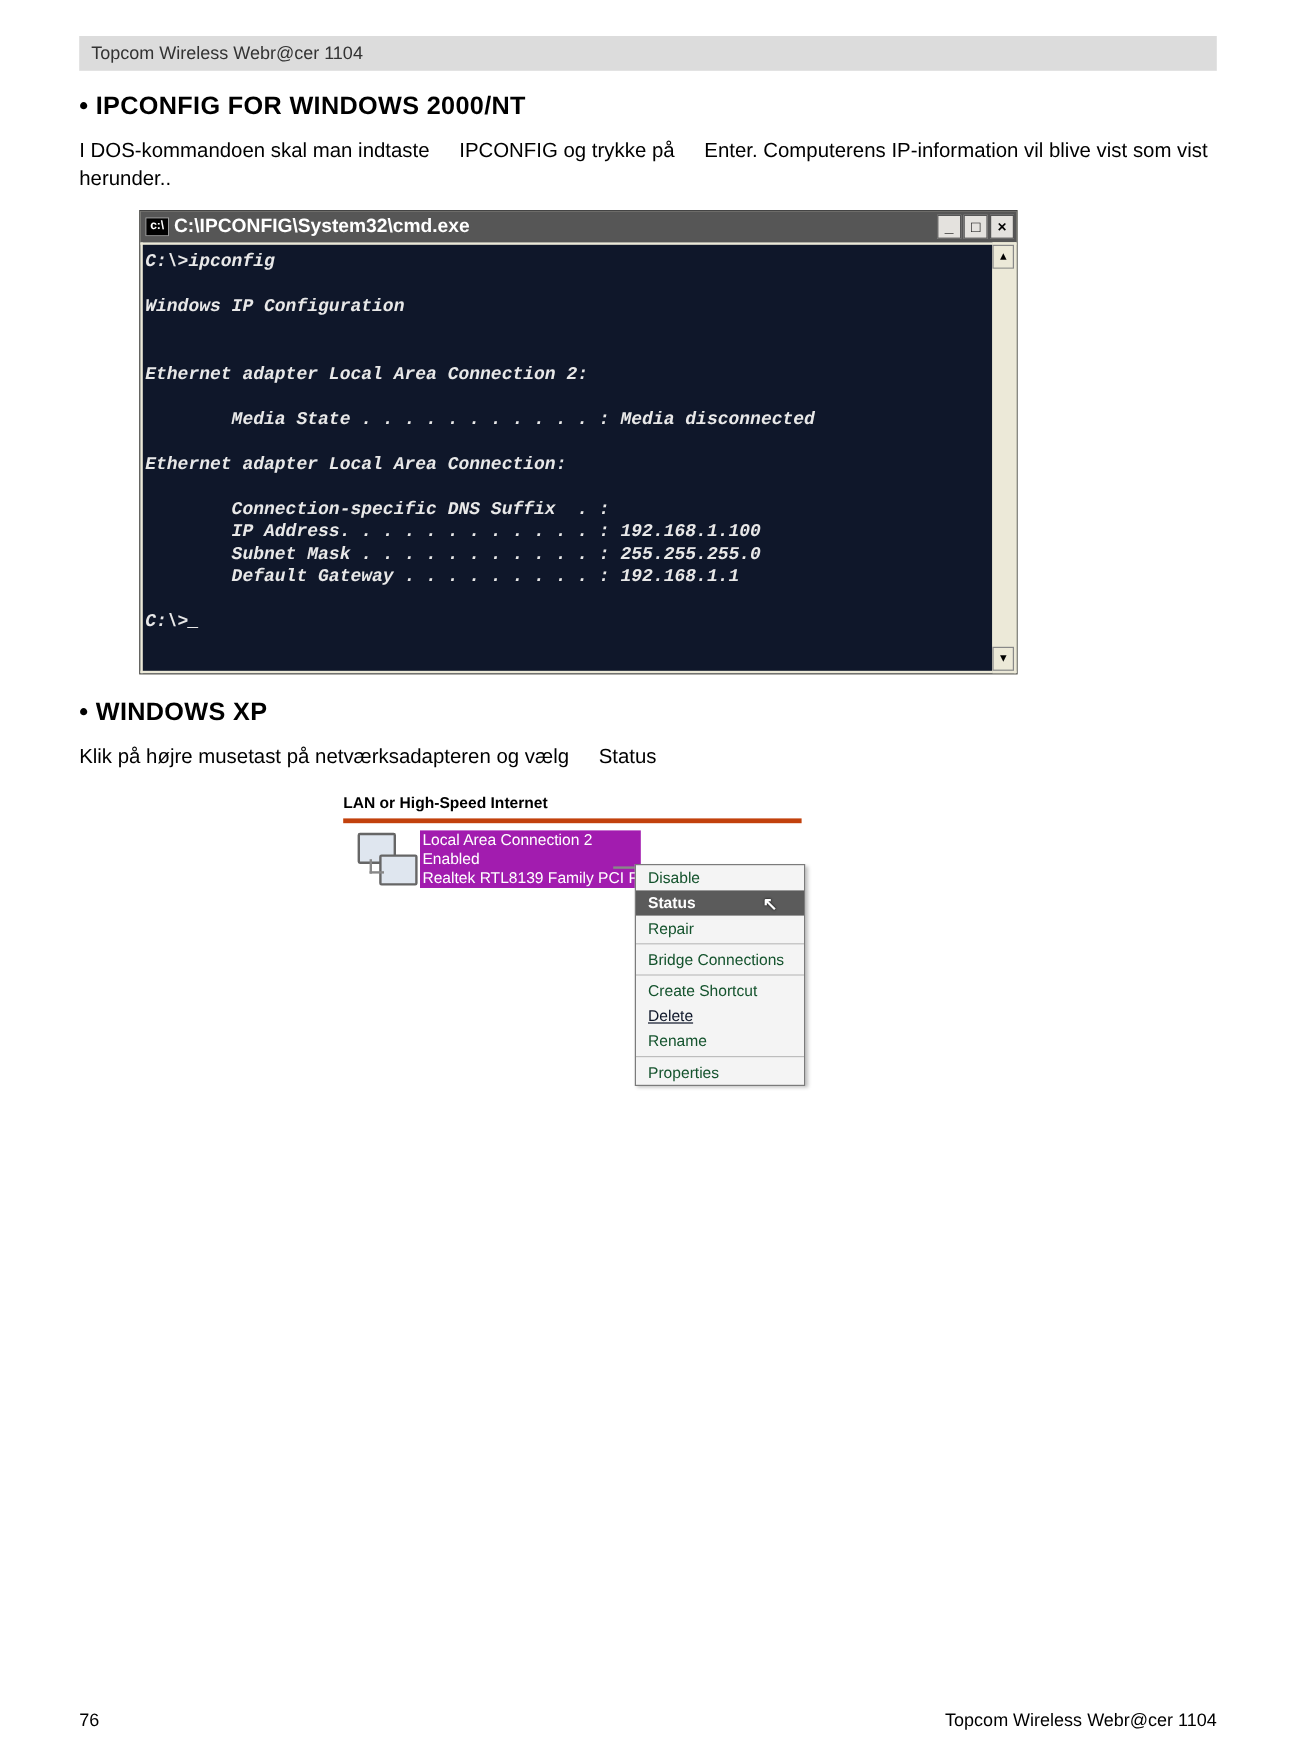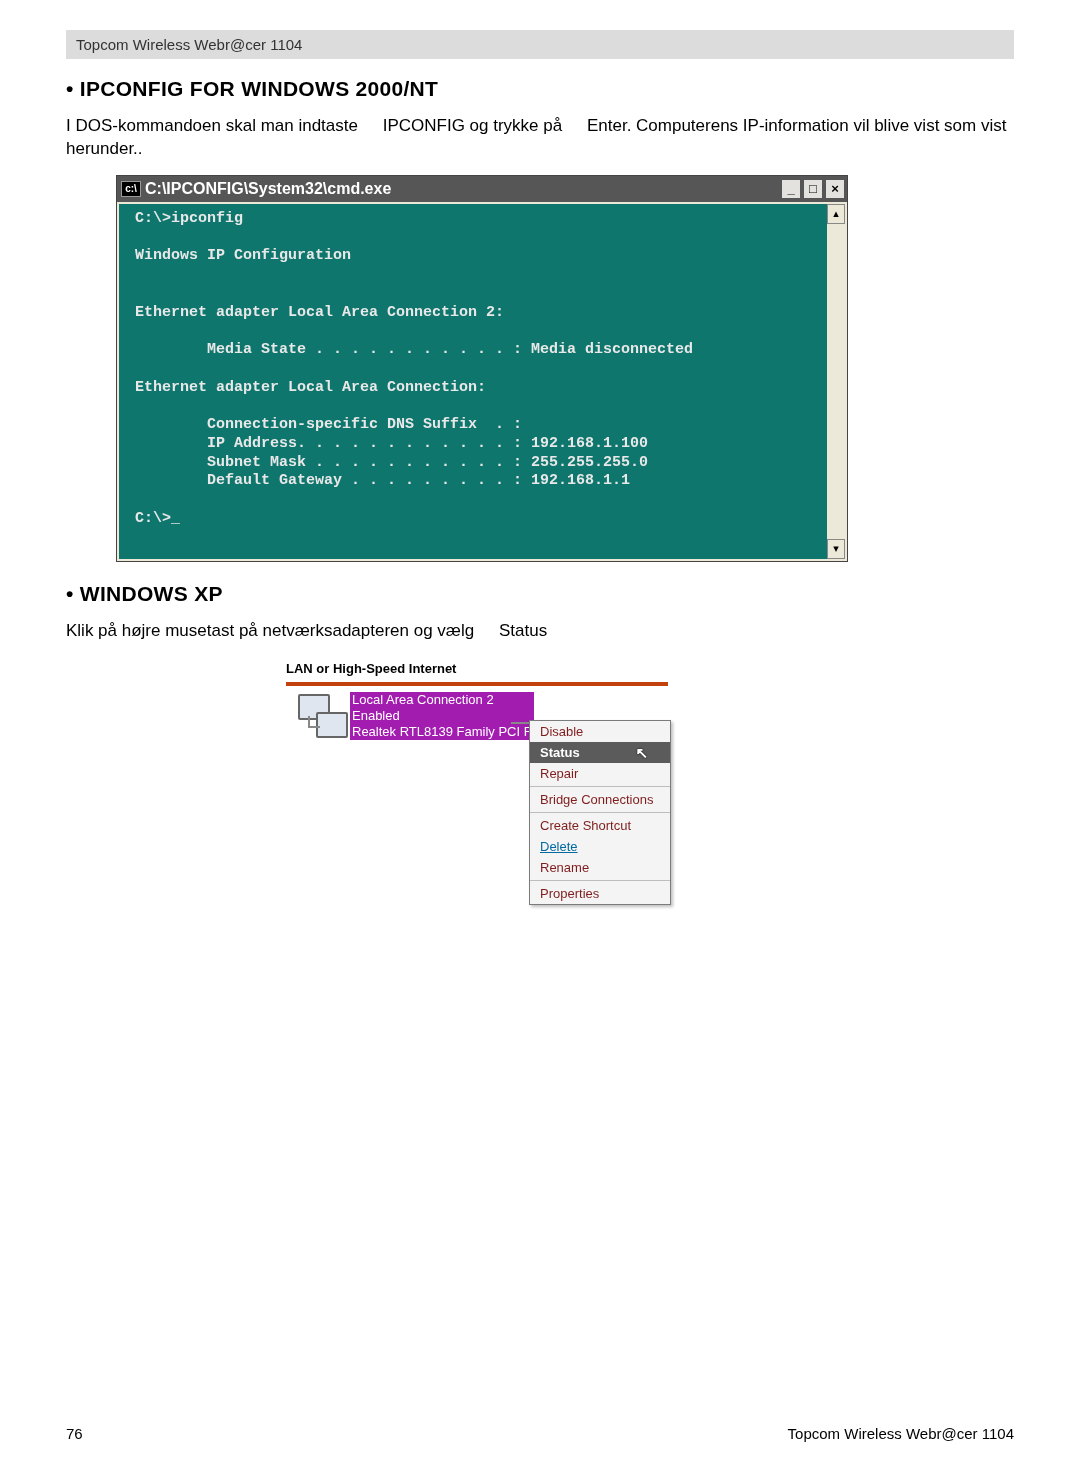--- a/index.html
+++ b/index.html
@@ -79,33 +79,34 @@
     display:flex; align-items:center; justify-content:center;
     font-family: Tahoma, Arial, sans-serif;
     font-size: 13px; font-weight:bold;
     line-height:1;
   }
   .cmd-body-wrap {
     display:flex;
     align-items: stretch;
   }
   .cmd-body {
-    background: #0f766e;
+    background: #0f172a;
     color: #e8e8e8;
     font-family: "Courier New", monospace;
     font-weight: bold;
     font-size: 15px;
     line-height: 1.25;
-    padding: 6px 6px 30px 16px;
+    padding: 6px 6px 30px 2px;
     flex: 1;
     white-space: pre;
     overflow: hidden;
     min-height: 310px;
     border: 2px solid #ece9d8;
     border-right: none;
+    font-style: italic;
   }
   .cmd-scroll {
     width: 18px;
     background: #ece9d8;
     display:flex; flex-direction:column;
     border: 2px solid #ece9d8;
     border-left:none;
   }
   .cmd-scroll .arrow {
     height: 18px;
@@ -182,29 +183,29 @@
     position: absolute;
     top: 28px; left: 243px;
     width: 140px;
     background: #f4f4f4;
     border: 1px solid #7b7b7b;
     box-shadow: 2px 2px 3px rgba(0,0,0,0.25);
   }
   .context-menu .item {
     padding: 3px 10px;
     font-size: 13px;
-    color:#7f1d1d;
+    color:#14532d;
   }
   .context-menu .item.selected {
     background: #5b5b5b;
     color: #fff;
     font-weight: bold;
     position: relative;
   }
-  .context-menu .item.disabled { color:#0369a1;text-decoration:underline; }
+  .context-menu .item.disabled { color:#0f172a;text-decoration:underline; }
   .context-menu .sep { border-top:1px solid #bdbdbd; margin:2px 0; }
   .cursor-icon {
     position:absolute;
     right: 22px; top: 2px;
     font-size: 15px; color:#fff;
     text-shadow: 0 0 2px #000;
   }
 
   .footer {
     display:flex;

